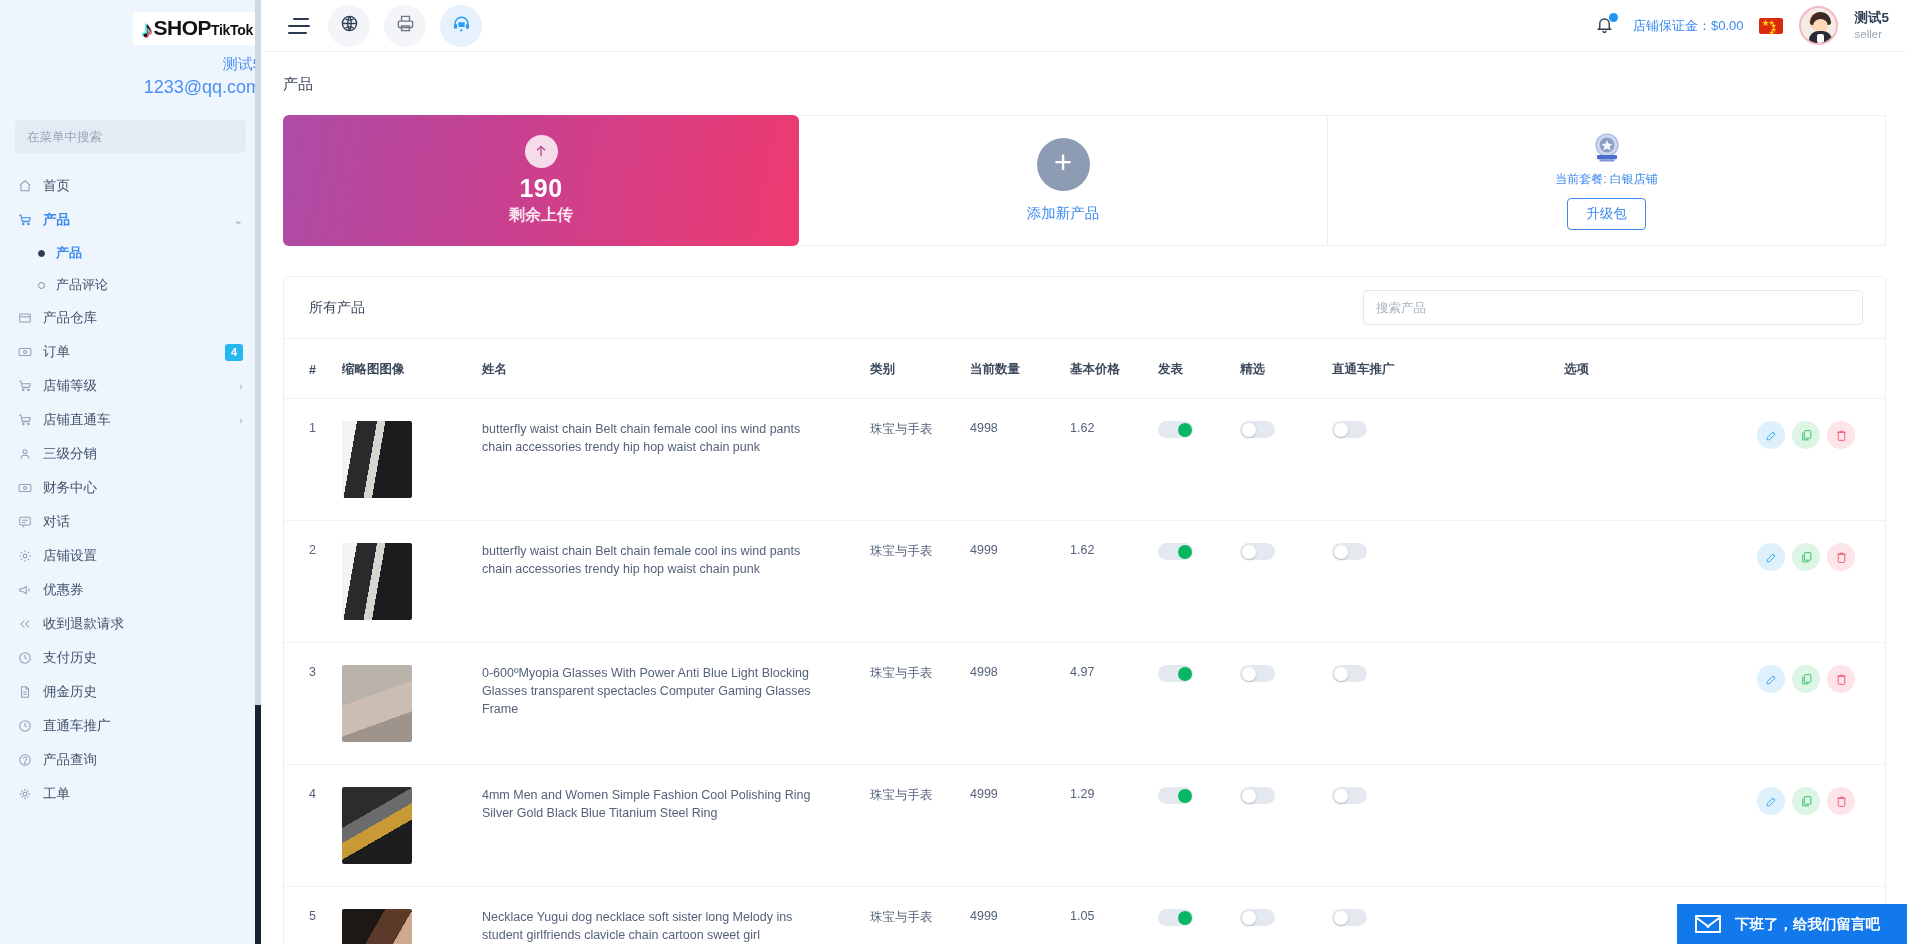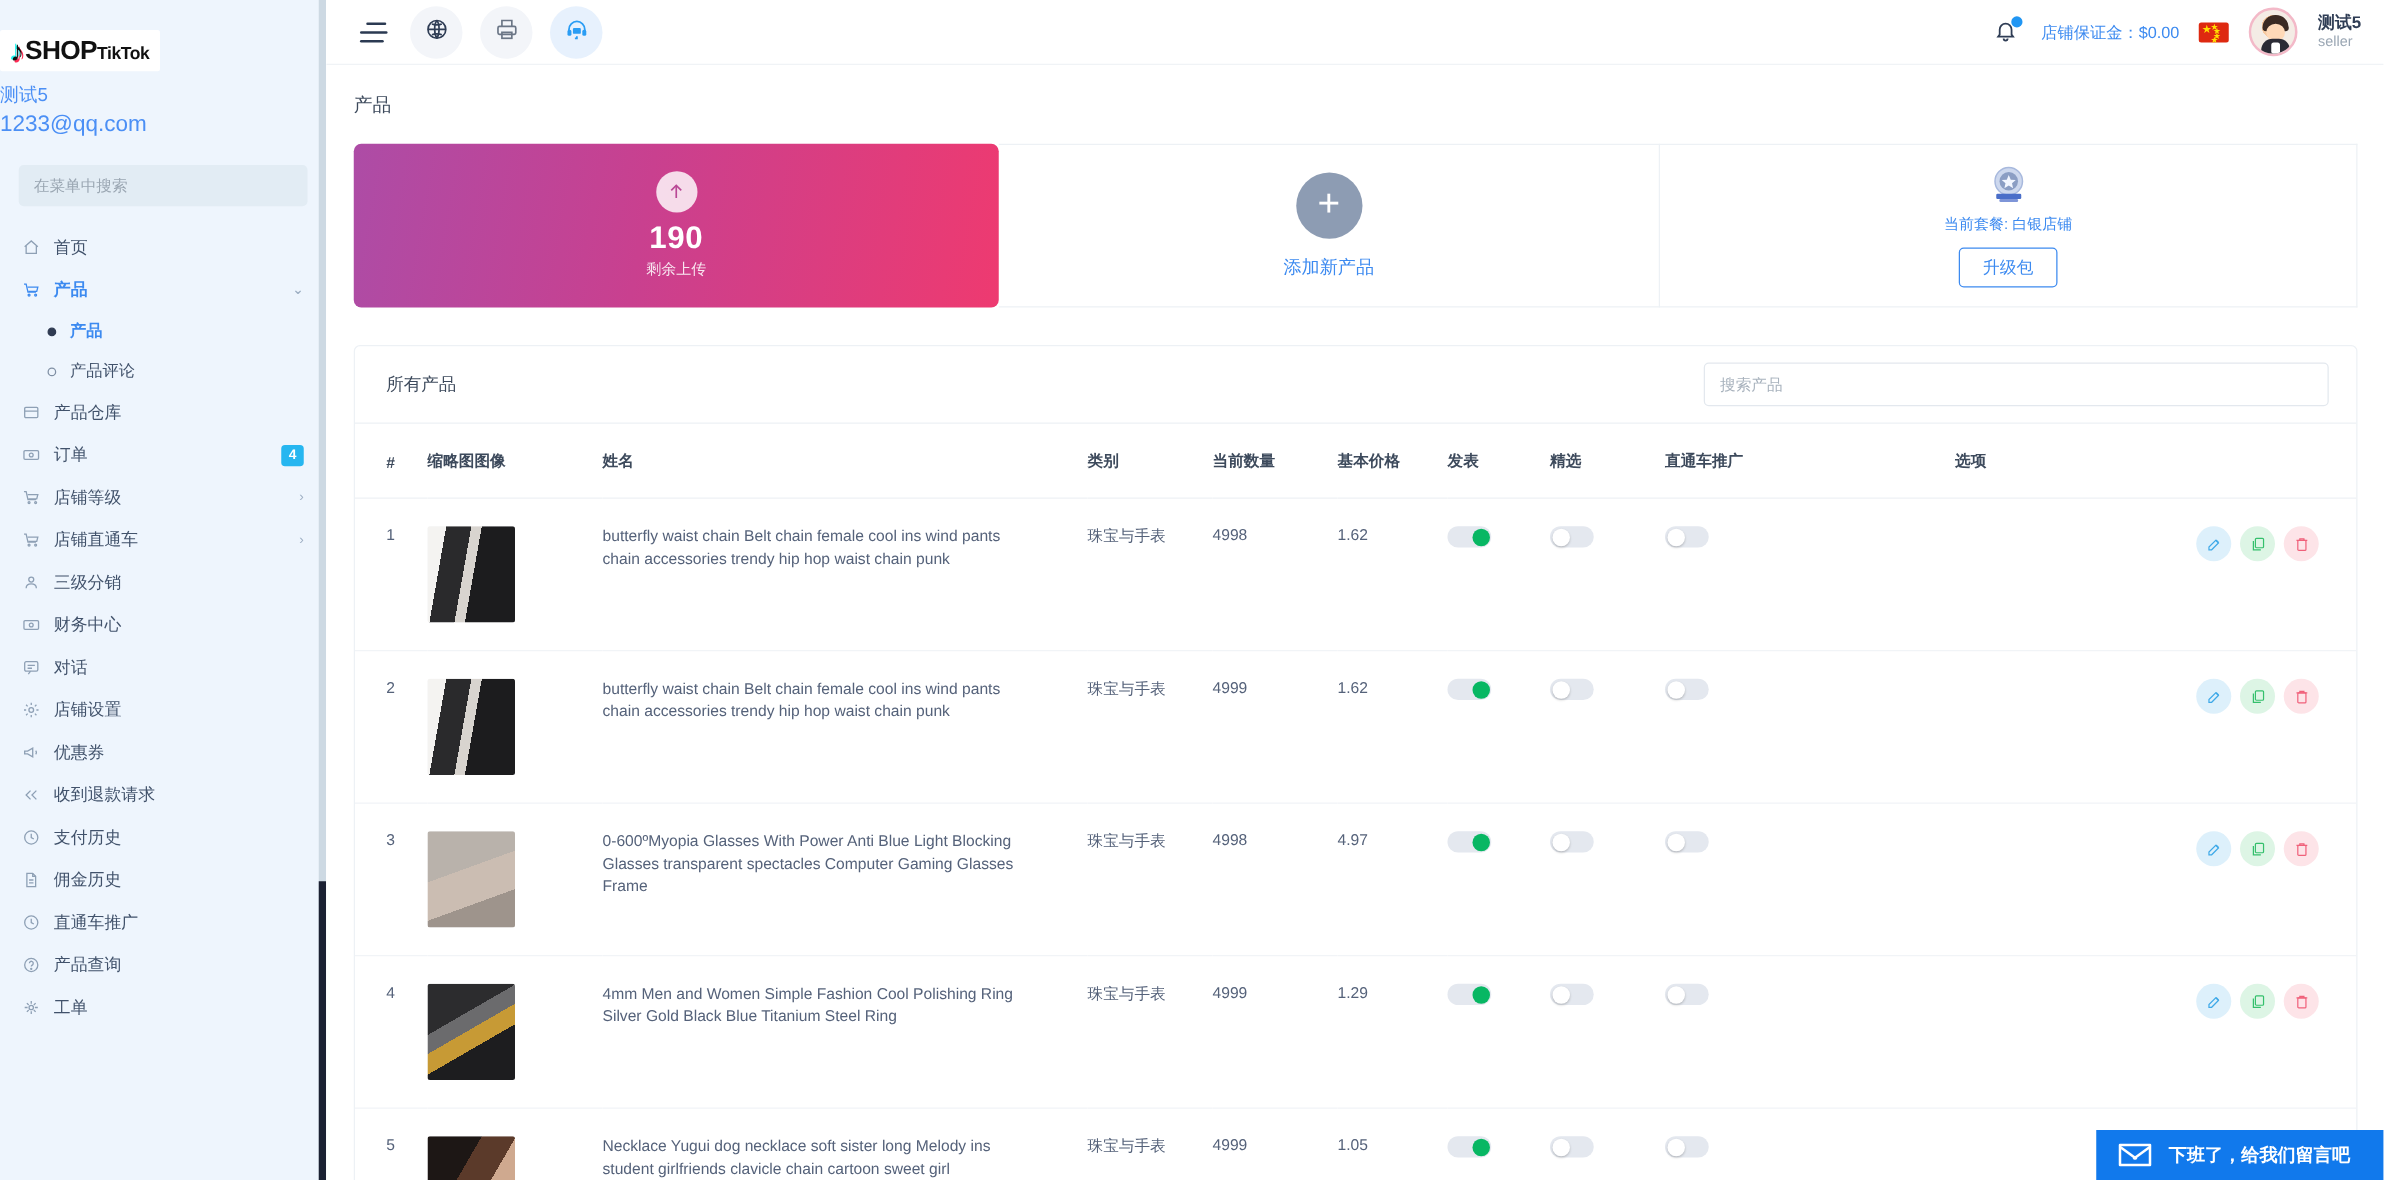--- a/index.html
+++ b/index.html
@@ -14,21 +14,21 @@
 
   
   .sidebar {
     width: 261px; height: 944px; flex: 0 0 261px;
     background: #eef5fd;
     position: relative;
     overflow: hidden;
   }
   .sb-inner { width: 261px; padding-bottom: 10px; }
   .brand {
-    padding: 24px 0 0 0; text-align: left;
+    padding: 12px 0 0 0; text-align: right;
   }
   .brand-logo {
     display: inline-block;
     background: #ffffff;
     padding: 3px 8px;
     border-radius: 2px;
     font-size: 21px;
     font-weight: bold;
     letter-spacing: -0.5px;
     line-height: 24px;
@@ -181,21 +181,21 @@
     color: #fff; position: relative;
   }
   .up-circle {
     width: 33px; height: 33px; border-radius: 50%;
     background: rgba(255,255,255,0.82);
     display: flex; align-items: center; justify-content: center;
     margin-bottom: 7px;
   }
   .up-circle svg { width: 16px; height: 16px; color:#b94895; }
   .card-num { font-size: 25px; font-weight: bold; line-height: 1.05; letter-spacing:0.5px;}
-  .card-sub { font-size: 12px; margin-top: 4px; color: rgba(255,255,255,0.88); }
+  .card-sub { font-size: 16px; margin-top: 4px; color: rgba(255,255,255,0.88); font-weight: bold; }
 
   .card-add {
     flex: 1 1 auto;
     border-left: 1px solid #edf1f5;
     border-right: 1px solid #edf1f5;
     border-top: 1px solid #edf1f5;
     border-bottom: 1px solid #edf1f5;
     border-left: 0;
     background: #fff;
     display: flex; flex-direction: column; align-items: center; justify-content: center;

